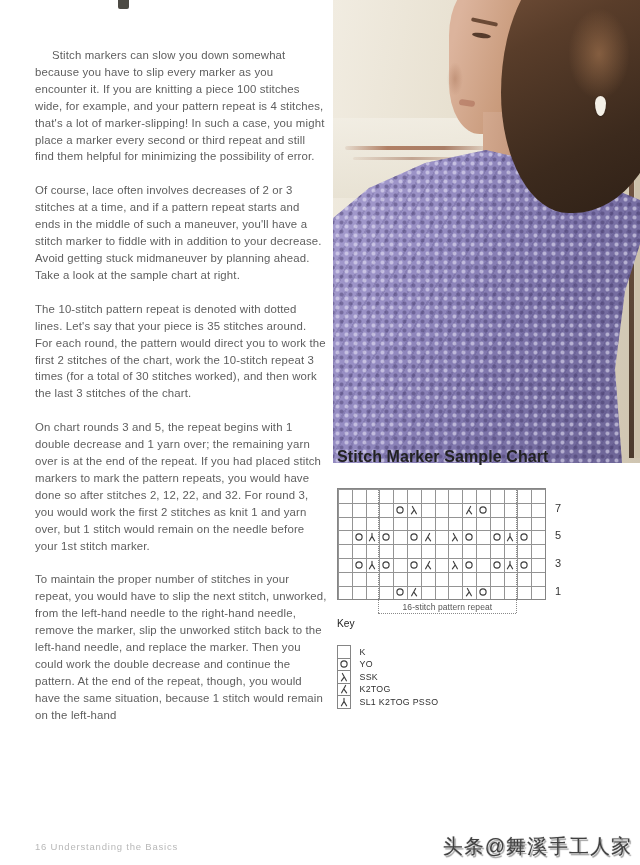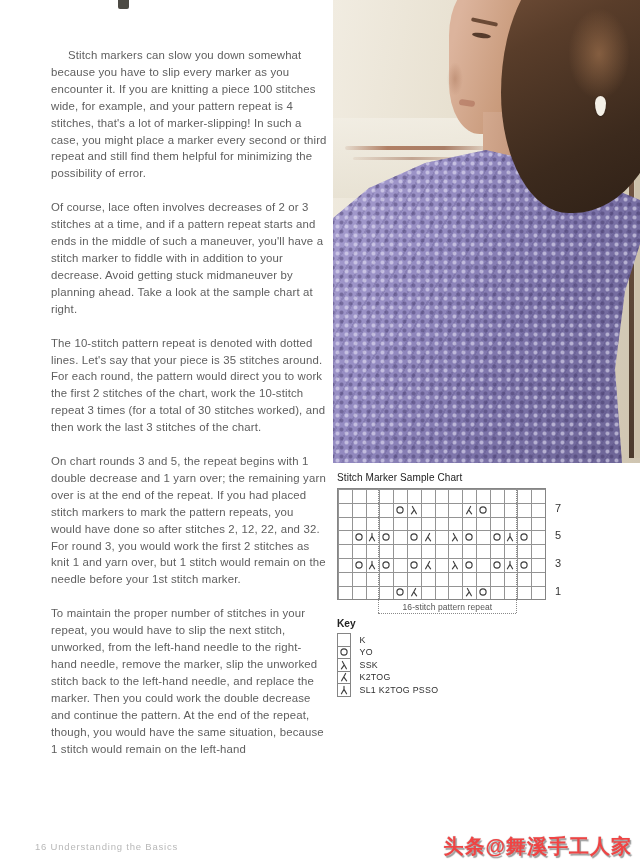--- a/index.html
+++ b/index.html
@@ -3,21 +3,21 @@
 <meta charset="utf-8">
 <style>
   html,body{margin:0;padding:0;}
   body{
     width:640px;height:865px;position:relative;background:#ffffff;
     font-family:"Liberation Sans","DejaVu Sans",sans-serif;overflow:hidden;
   }
   
   .article{position:absolute;left:35px;top:47px;width:292px;}
   .article p{
-    margin:0 0 17px 16px;font-size:11.4px;line-height:16.9px;color:#5e5e5e;
+    margin:0 0 17px 0;font-size:11.4px;line-height:16.9px;color:#5e5e5e;
     letter-spacing:.15px;
   }
   .article p.indent{text-indent:17px;}
   
   .photo{position:absolute;left:333px;top:0;width:307px;height:463px;overflow:hidden;
     background:linear-gradient(100deg,#f1ece1 0%,var(--wall,#e8e1d1) 35%,#dcd3c0 65%,#cfc5b1 100%);}
   .photo *{position:absolute;}
   .ph-cabinet{left:0;top:118px;width:175px;height:80px;opacity:.85;
     background:linear-gradient(var(--cabinet,#f2eee4),#e7e1d2);}
   .ph-rust1{left:12px;top:146px;width:142px;height:4px;border-radius:2px;
@@ -48,41 +48,41 @@
     background-position:0 0,4px 5px,0 0,0 0;}
   .ph-hair{left:168px;top:-45px;width:165px;height:258px;
     border-radius:48% 52% 58% 42% / 55% 45% 52% 48%;
     background:linear-gradient(155deg,#7a553d 0%,var(--hair,#593d2a) 30%,#3c2a1d 70%,#2e2016 100%);}
   .ph-hairshine{left:235px;top:8px;width:62px;height:92px;border-radius:50%;
     background:radial-gradient(rgba(176,126,86,.55),rgba(176,126,86,0) 70%);}
   .ph-earring{left:262px;top:96px;width:11px;height:20px;
     border-radius:50% 50% 50% 50%/35% 35% 65% 65%;
     background:var(--earring,#f4f0e7);box-shadow:0 1px 2px rgba(0,0,0,.25);}
   
-  .chart-title{position:absolute;left:337px;top:472px;font-size:10px;font-weight:normal;
+  .chart-title{position:absolute;left:337px;top:448px;font-size:16px;font-weight:bold;
     color:#222;letter-spacing:.1px;}
   .grid-wrap{position:absolute;left:337px;top:488px;width:260px;height:145px;}
   .grid{position:absolute;left:0;top:0;border:1px solid #858585;background-color:#fff;}
   .sym{position:absolute;display:flex;align-items:center;justify-content:center;}
   .sym svg{display:block;}
   .rownum{position:absolute;font-size:11px;color:#333;text-align:left;}
   .dotv{position:absolute;top:0;width:0;border-left:1px dotted #8a8a8a;}
   .doth{position:absolute;height:0;border-top:1px dotted #8a8a8a;}
   .repeat-label{position:absolute;text-align:center;font-size:8.5px;color:#555;letter-spacing:.1px;}
   
   .key{position:absolute;left:337px;top:618px;}
-  .key-title{font-size:10.2px;font-weight:bold;color:#222;margin-bottom:5px;}
+  .key-title{font-size:10.2px;font-weight:normal;color:#222;margin-bottom:17px;}
   .key-row{display:flex;align-items:center;height:13.5px;margin-top:-1px;}
   .kcell{width:13.5px;height:13.5px;box-sizing:border-box;border:1px solid #858585;
     display:flex;align-items:center;justify-content:center;background:#fff;flex:0 0 auto;}
   .klabel{margin-left:9px;font-size:8.8px;color:#2f2f2f;letter-spacing:.3px;white-space:nowrap;}
   
   .footer{position:absolute;left:35px;top:841px;font-size:9.5px;color:#b8b8b8;letter-spacing:.8px;text-align:right;}
-  .watermark{position:absolute;right:8px;top:833px;font-size:20px;font-weight:bold;
-    color:#ef4444;letter-spacing:1px;
+  .watermark{position:absolute;right:8px;top:833px;font-size:20px;font-weight:normal;
+    color:#404040;letter-spacing:1px;
     text-shadow:1.5px 1.5px 1px #9c9c9c,-0.5px -0.5px 0 #e6e6e6,0 0 1px #b5b5b5;}
   .top-mark{position:absolute;left:118px;top:0;width:11px;height:9px;background:#4c4a44;
     border-radius:0 0 2px 2px;}
 </style>
 </head>
 <body style="--wall: #e8e1d1; --cabinet: #f2eee4; --hair: #593d2a; --skin: #c79878; --shawl-light: #a89fd0; --shawl-dark: #6b6394; --frame: #5a4130; --earring: #f4f0e7;">
 
 <div class="top-mark"></div>
 
 <div class="article">

